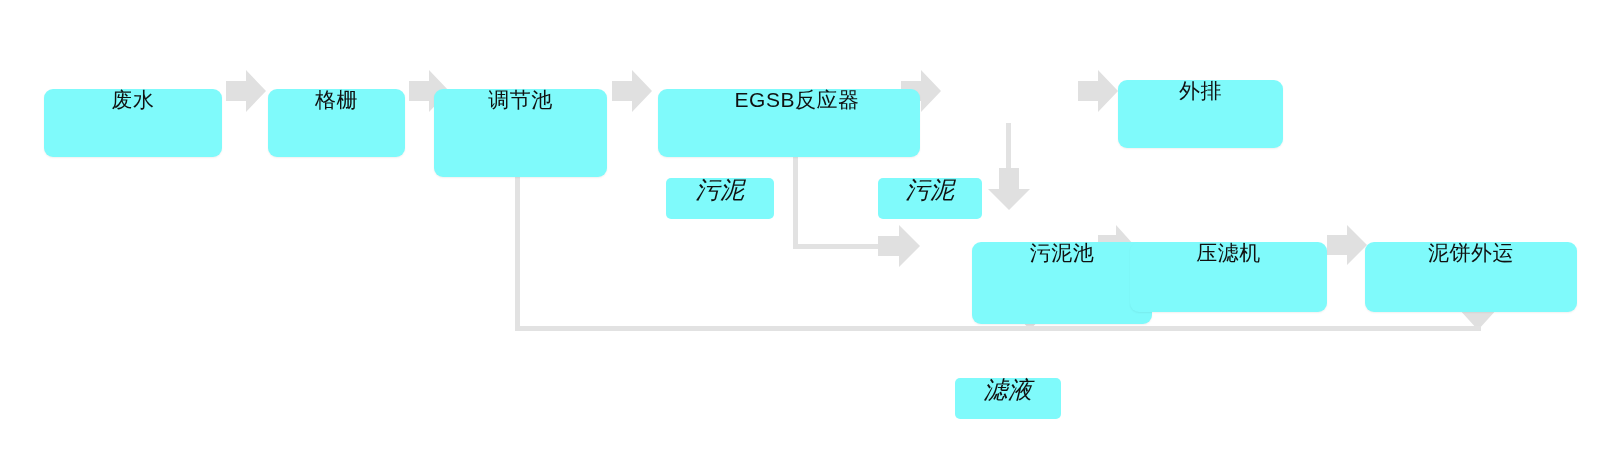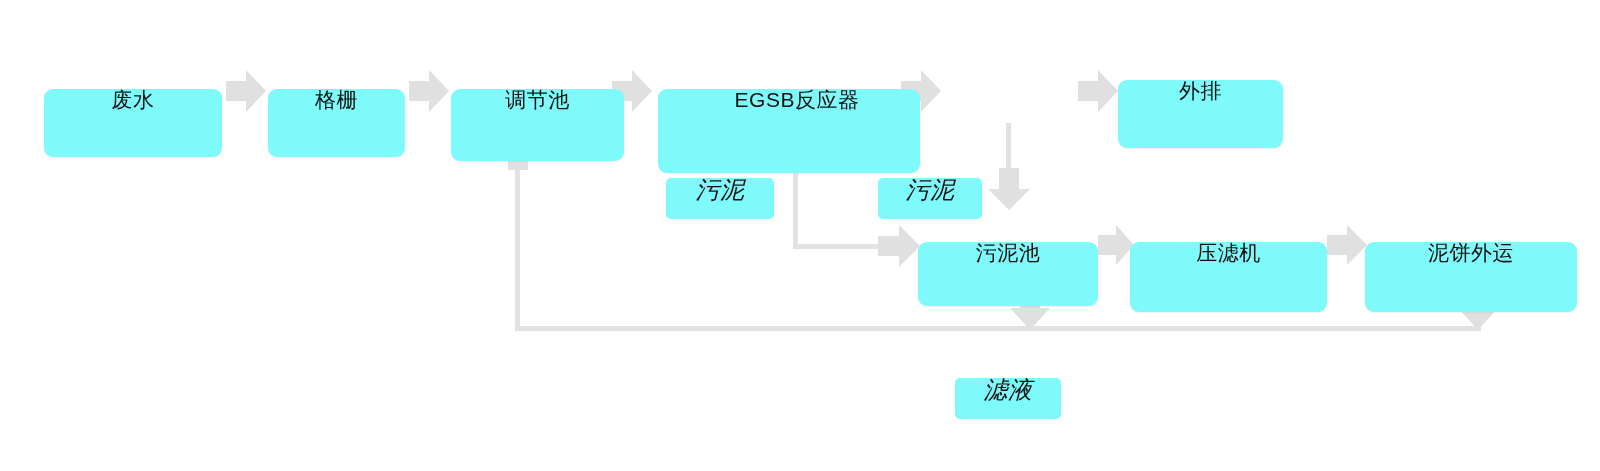--- a/index.html
+++ b/index.html
@@ -108,42 +108,42 @@
   </svg>
 
   <div class="node" style="left:44px; top:57px; width:178px; height:68px;">
     <span>废水</span>
   </div>
 
   <div class="node" style="left:268px; top:57px; width:137px; height:68px;">
     <span>格栅</span>
   </div>
 
-  <div class="node" style="left:451px; top:57px; width:173px; height:72px;">
+  <div class="node" style="left:434px; top:57px; width:173px; height:88px;">
     <span>调节池</span>
   </div>
 
-  <div class="node" style="left:658px; top:57px; width:262px; height:84px;padding-left:16px;">
+  <div class="node" style="left:658px; top:57px; width:262px; height:68px;padding-left:16px;">
     <span>EGSB反应器</span>
   </div>
 
 
   <div class="node" style="left:1118px; top:48px; width:165px; height:68px;">
     <span>外排</span>
   </div>
 
   <div class="node small" style="left:666px; top:146px; width:108px; height:41px;">
     <span>污泥</span>
   </div>
 
   <div class="node small" style="left:878px; top:146px; width:104px; height:41px;">
     <span>污泥</span>
   </div>
 
-  <div class="node" style="left:918px; top:210px; width:180px; height:64px;">
+  <div class="node" style="left:972px; top:210px; width:180px; height:82px;">
     <span>污泥池</span>
   </div>
 
   <div class="node" style="left:1130px; top:210px; width:197px; height:70px;">
     <span>压滤机</span>
   </div>
 
   <div class="node" style="left:1365px; top:210px; width:212px; height:70px;">
     <span>泥饼外运</span>
   </div>

